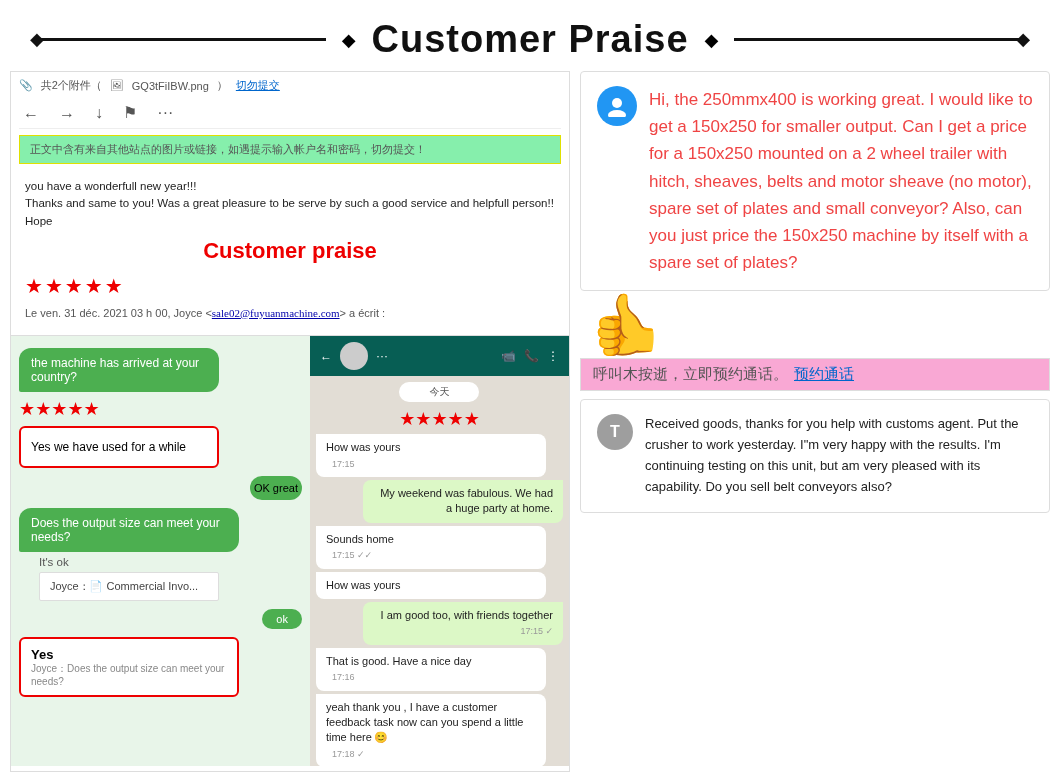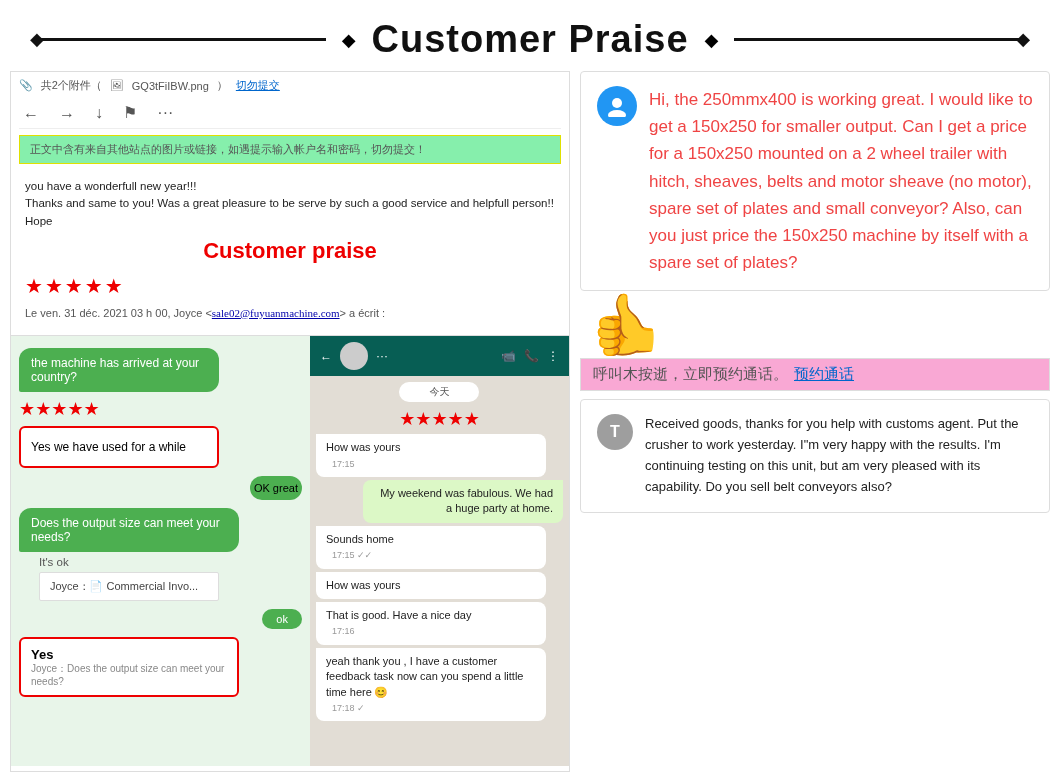--- a/index.html
+++ b/index.html
@@ -479,20 +479,24 @@
         <div class="wa-bubble-sent">
           <div>My weekend was fabulous. We had a huge party at home.</div>
         </div>
         <div class="wa-bubble-received">
           <div>Sounds home</div>
           <span class="wa-time">17:15 ✓✓</span>
         </div>
         <div class="wa-bubble-received">
           <div>How was yours</div>
         </div>
+        <div class="wa-bubble-sent">
+          <div>I am good too, with friends together</div>
+          <span class="wa-time">17:15 ✓</span>
+        </div>
         <div class="wa-bubble-received">
           <div>That is good. Have a nice day</div>
           <span class="wa-time">17:16</span>
         </div>
         <div class="wa-bubble-received">
           <div>yeah thank you , I have a customer feedback task now can you spend a little time here 😊</div>
           <span class="wa-time">17:18 ✓</span>
         </div>
 
       </div>

